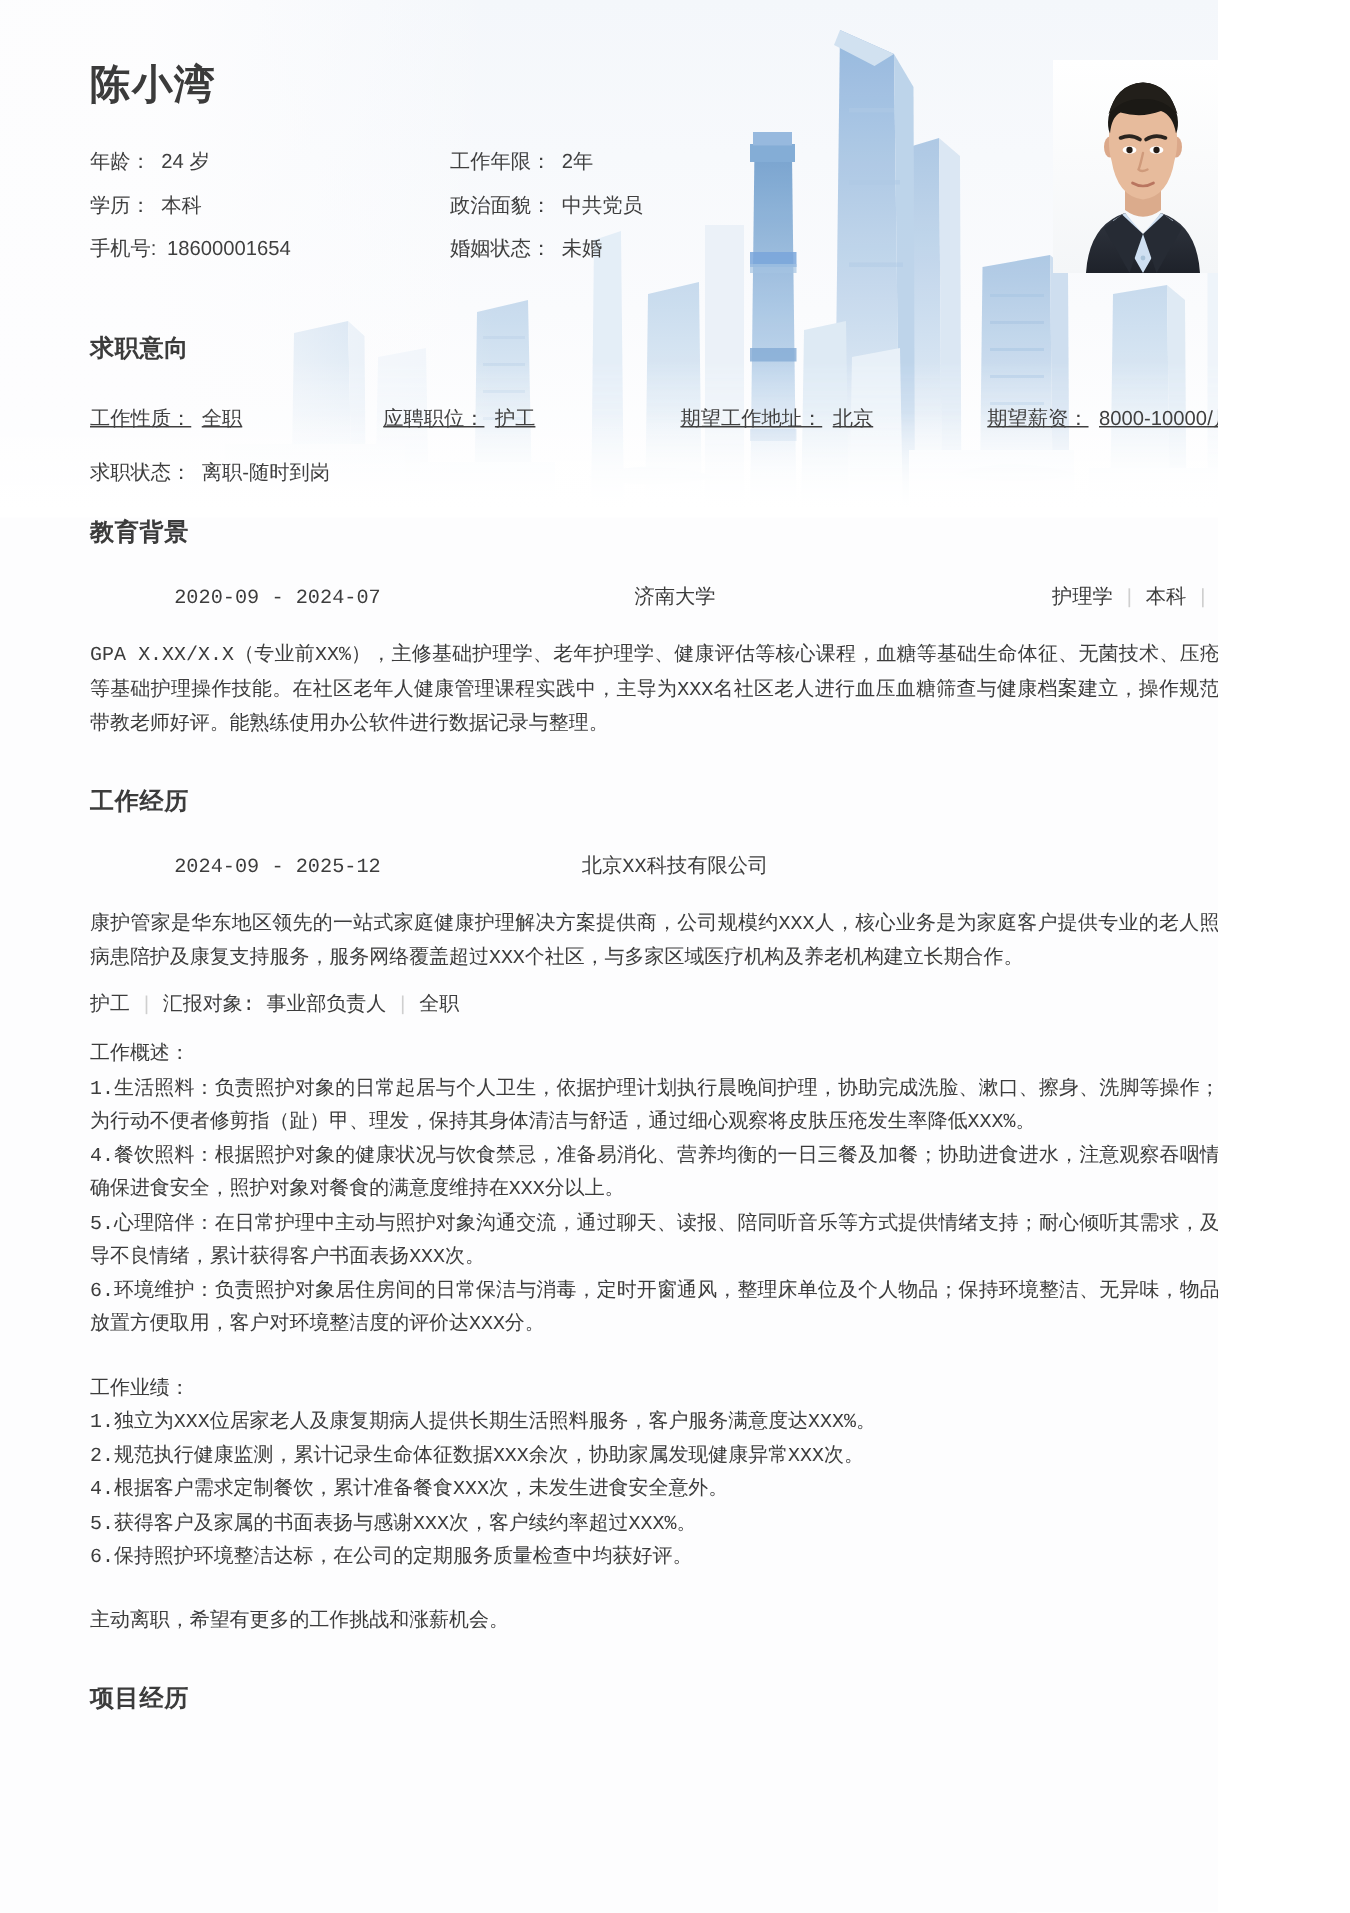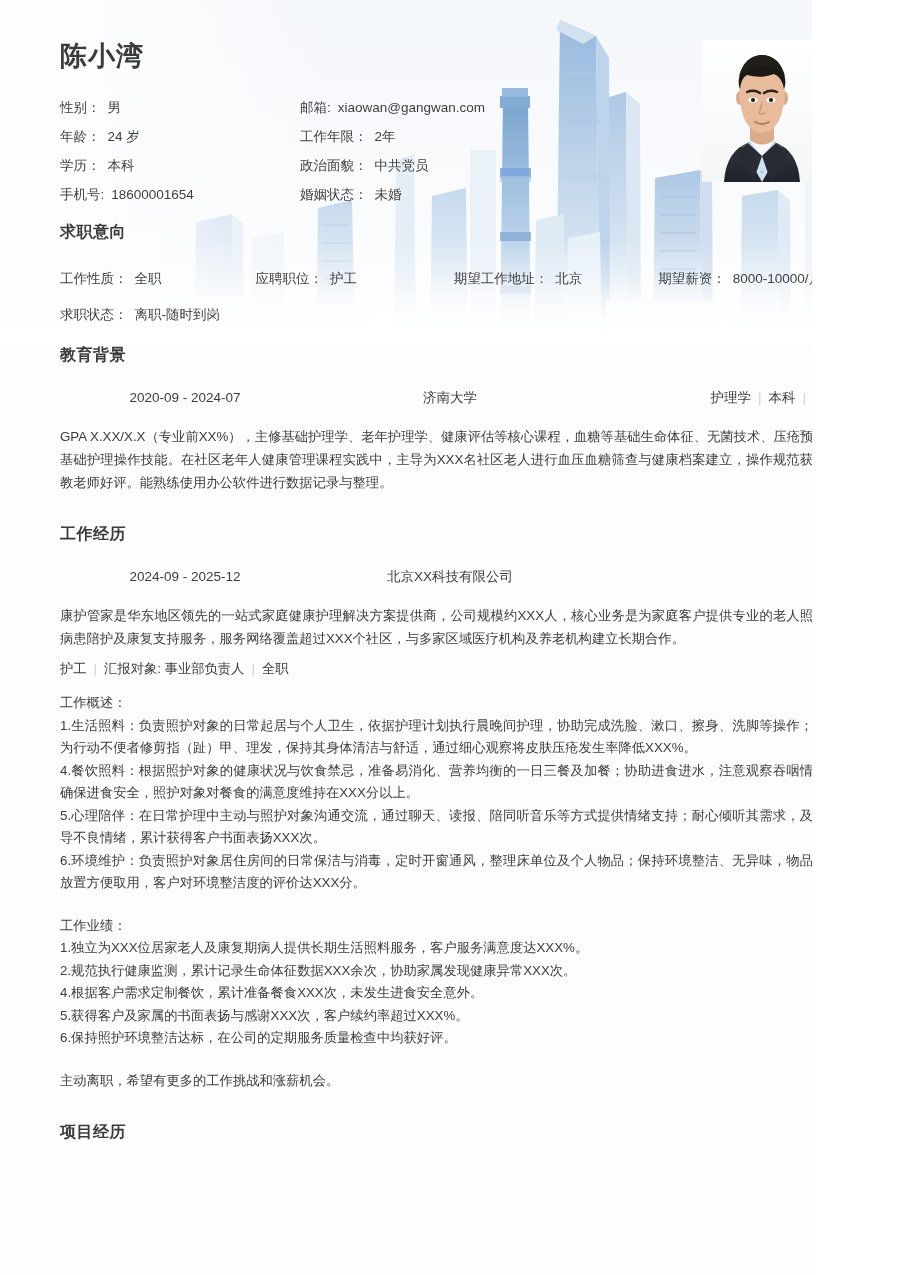--- a/index.html
+++ b/index.html
@@ -110,21 +110,21 @@
   }
   .obj-title { position: absolute; left: 60px; top: 0; }
   .obj-row {
     position: absolute;
     left: 60px; top: 48px;
     width: 780px;
     display: flex;
     font-size: 13.5px;
     color: #3f3f3f;
   }
-  .obj-item { display: flex; align-items: baseline; white-space: nowrap; }
+  .obj-item { display: flex; align-items: baseline; white-space: nowrap; text-decoration: underline; }
   .obj-item.i1 { width: 215px; }
   .obj-item.i2 { width: 218px; }
   .obj-item.i3 { width: 225px; }
   .obj-item.i4 { width: 200px; }
   .obj-row2 {
     position: absolute;
     left: 60px; top: 84px;
     font-size: 13.5px;
     color: #3f3f3f;
     display: flex; align-items: baseline;
@@ -133,21 +133,21 @@
   .obj-value { margin-left: 7px; color:#3f3f3f; }
 
   
   .content {
     position: absolute;
     left: 0; top: 345px;
     width: 900px;
     padding: 0 60px;
     z-index: 4;
   }
-  .sec { margin-bottom: 0; }
+  .sec { margin-bottom: 0; font-family: Liberation Mono, monospace; }
   .sec-head { margin-bottom: 23px; }
 
   .entry-row {
     position: relative;
     display: flex;
     align-items: baseline;
     font-size: 13.5px;
     color: #3c3c3c;
     height: 22px;
     margin-bottom: 14px;
@@ -347,30 +347,20 @@
           <path d="M60 62 q-2 9 -3 11 q2 2 6 0" stroke="#cf9a7b" stroke-width="1.6" fill="none" stroke-linecap="round"></path>
 
           <path d="M53 82 q7 4 14 0" stroke="#b9755f" stroke-width="1.8" fill="none" stroke-linecap="round"></path>
         </g>
       </svg>
     </div>
 
     <div class="info-grid">
       <div class="info-row">
         <div class="info-cell c1">
-          <span class="info-label">性别：</span>
-          <span class="info-value">男</span>
-        </div>
-        <div class="info-cell c2">
-          <span class="info-label">邮箱:</span>
-          <span class="info-value">xiaowan@gangwan.com</span>
-        </div>
-      </div>
-      <div class="info-row">
-        <div class="info-cell c1">
           <span class="info-label">年龄：</span>
           <span class="info-value">24 岁</span>
         </div>
         <div class="info-cell c2">
           <span class="info-label">工作年限：</span>
           <span class="info-value">2年</span>
         </div>
       </div>
       <div class="info-row">
         <div class="info-cell c1">

